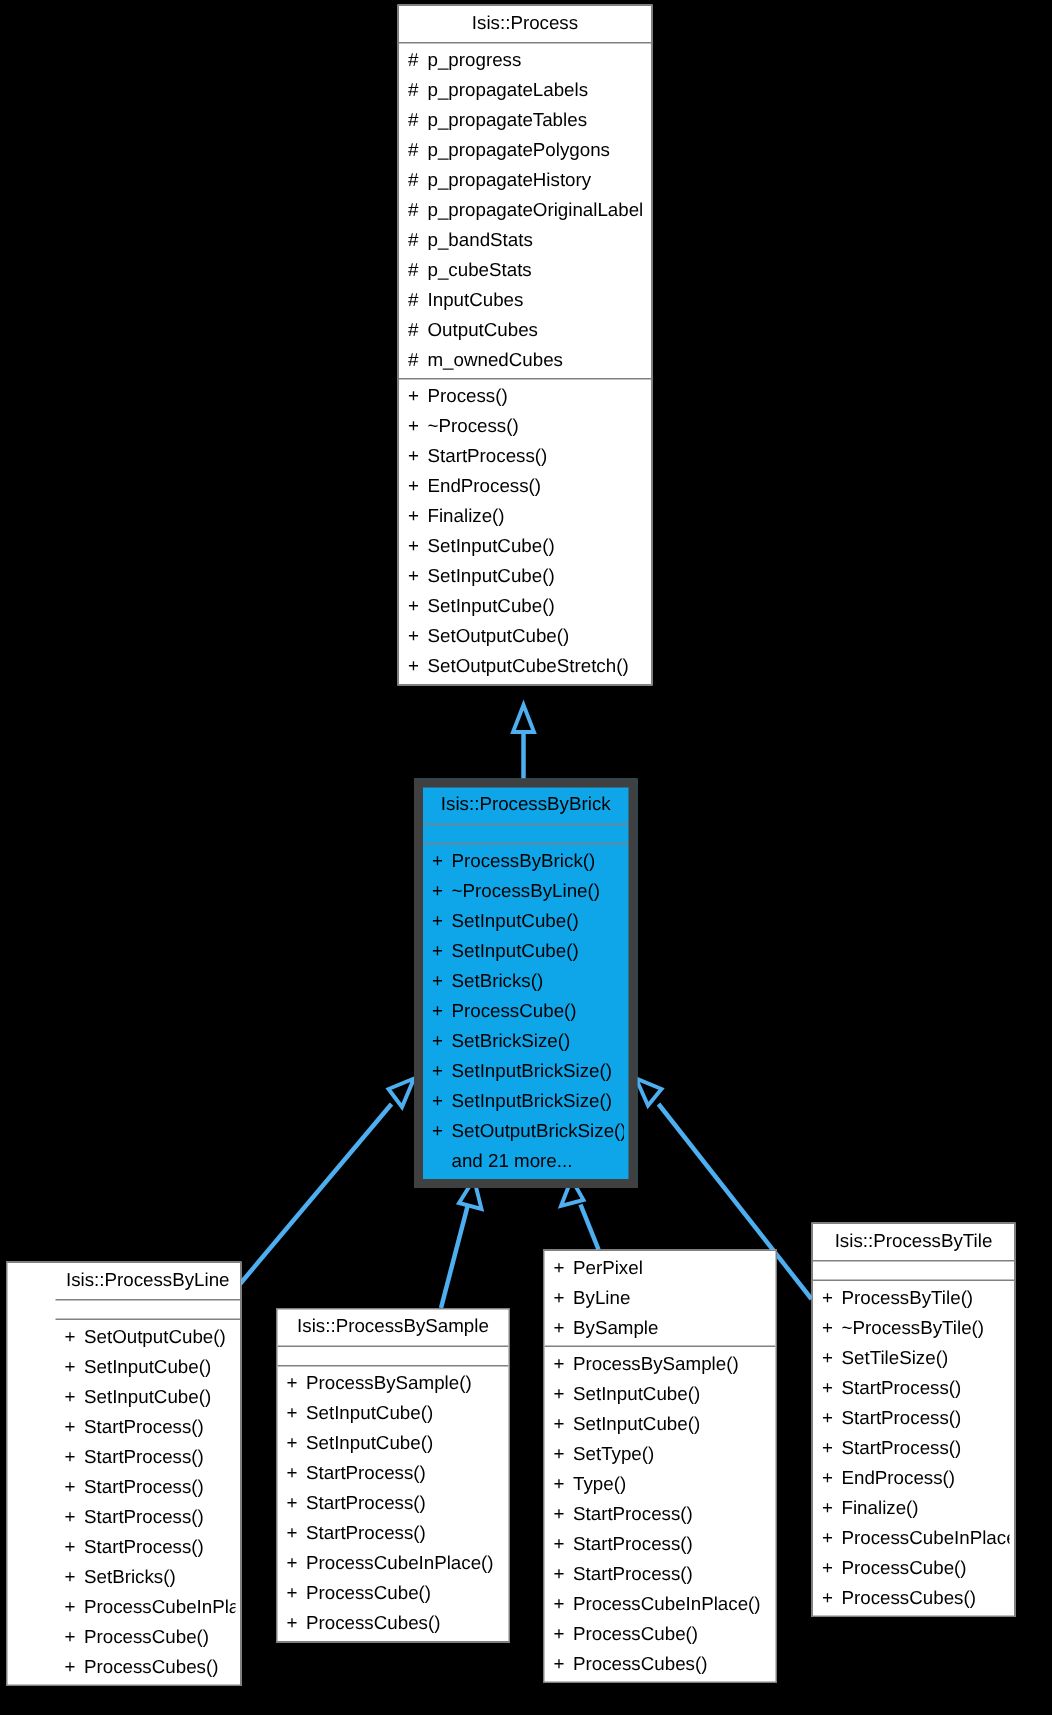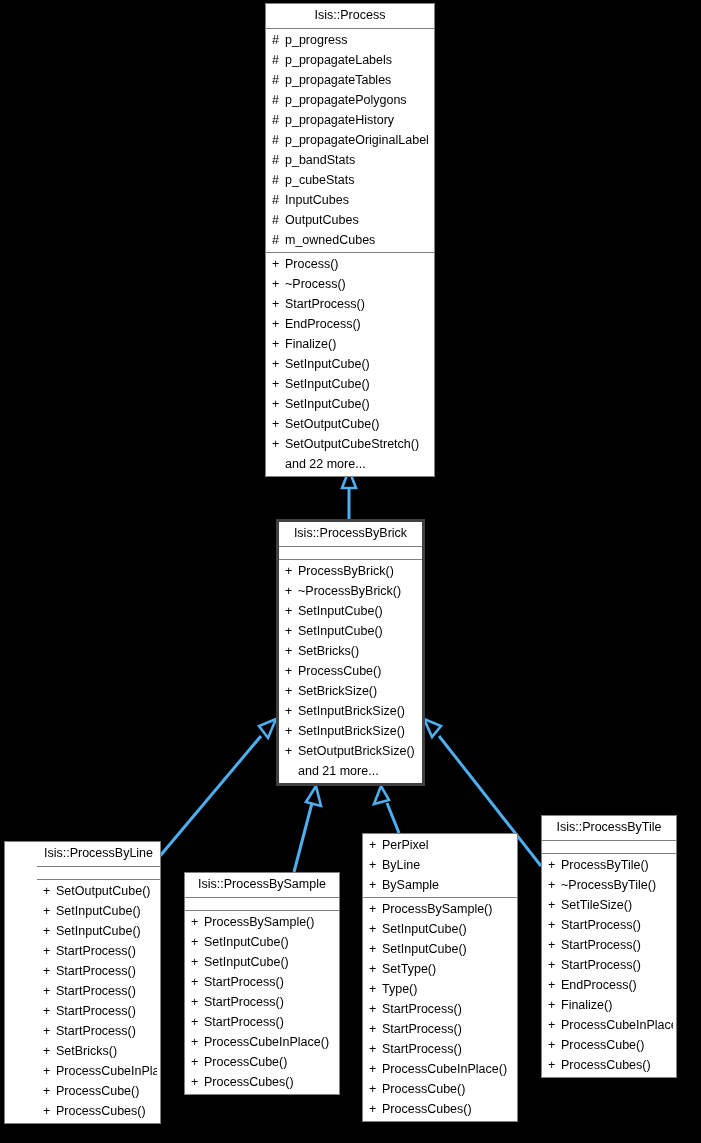--- a/index.html
+++ b/index.html
@@ -30,22 +30,22 @@
   }
   .uml-class {
     position: absolute;
     box-sizing: border-box;
     background: #ffffff;
     border: 1px solid #808080;
     z-index: 2;
     overflow: hidden;
   }
   .uml-class.highlight {
-    background: #ffffff;
-    border: 3px solid #404040;
+    background: #0ea5e9;
+    border: 6px solid #404040;
   }
   .class-title {
     text-align: center;
     font-size: 12.5px;
     color: #000000;
     line-height: 1;
     padding: 5px 4px 6px 4px;
     border-bottom: 1px solid #808080;
     white-space: nowrap;
   }
@@ -198,38 +198,34 @@
           <span class="member-name">SetInputCube()</span>
         </div>
         <div class="member-row">
           <span class="member-vis">+</span>
           <span class="member-name">SetOutputCube()</span>
         </div>
         <div class="member-row">
           <span class="member-vis">+</span>
           <span class="member-name">SetOutputCubeStretch()</span>
         </div>
-        <div class="member-row more">
-          <span class="member-vis"></span>
-          <span class="member-name">and 22 more...</span>
-        </div>
       </div>
   </div>
 
   <div class="uml-class highlight" id="box-processbybrick" style="left:276px; top:519px; width:149px;">
     <div class="class-title">Isis::ProcessByBrick</div>
     <div class="class-section empty"></div>
     <div class="class-section last">
         <div class="member-row">
           <span class="member-vis">+</span>
           <span class="member-name">ProcessByBrick()</span>
         </div>
         <div class="member-row">
           <span class="member-vis">+</span>
-          <span class="member-name">~ProcessByBrick()</span>
+          <span class="member-name">~ProcessByLine()</span>
         </div>
         <div class="member-row">
           <span class="member-vis">+</span>
           <span class="member-name">SetInputCube()</span>
         </div>
         <div class="member-row">
           <span class="member-vis">+</span>
           <span class="member-name">SetInputCube()</span>
         </div>
         <div class="member-row">

